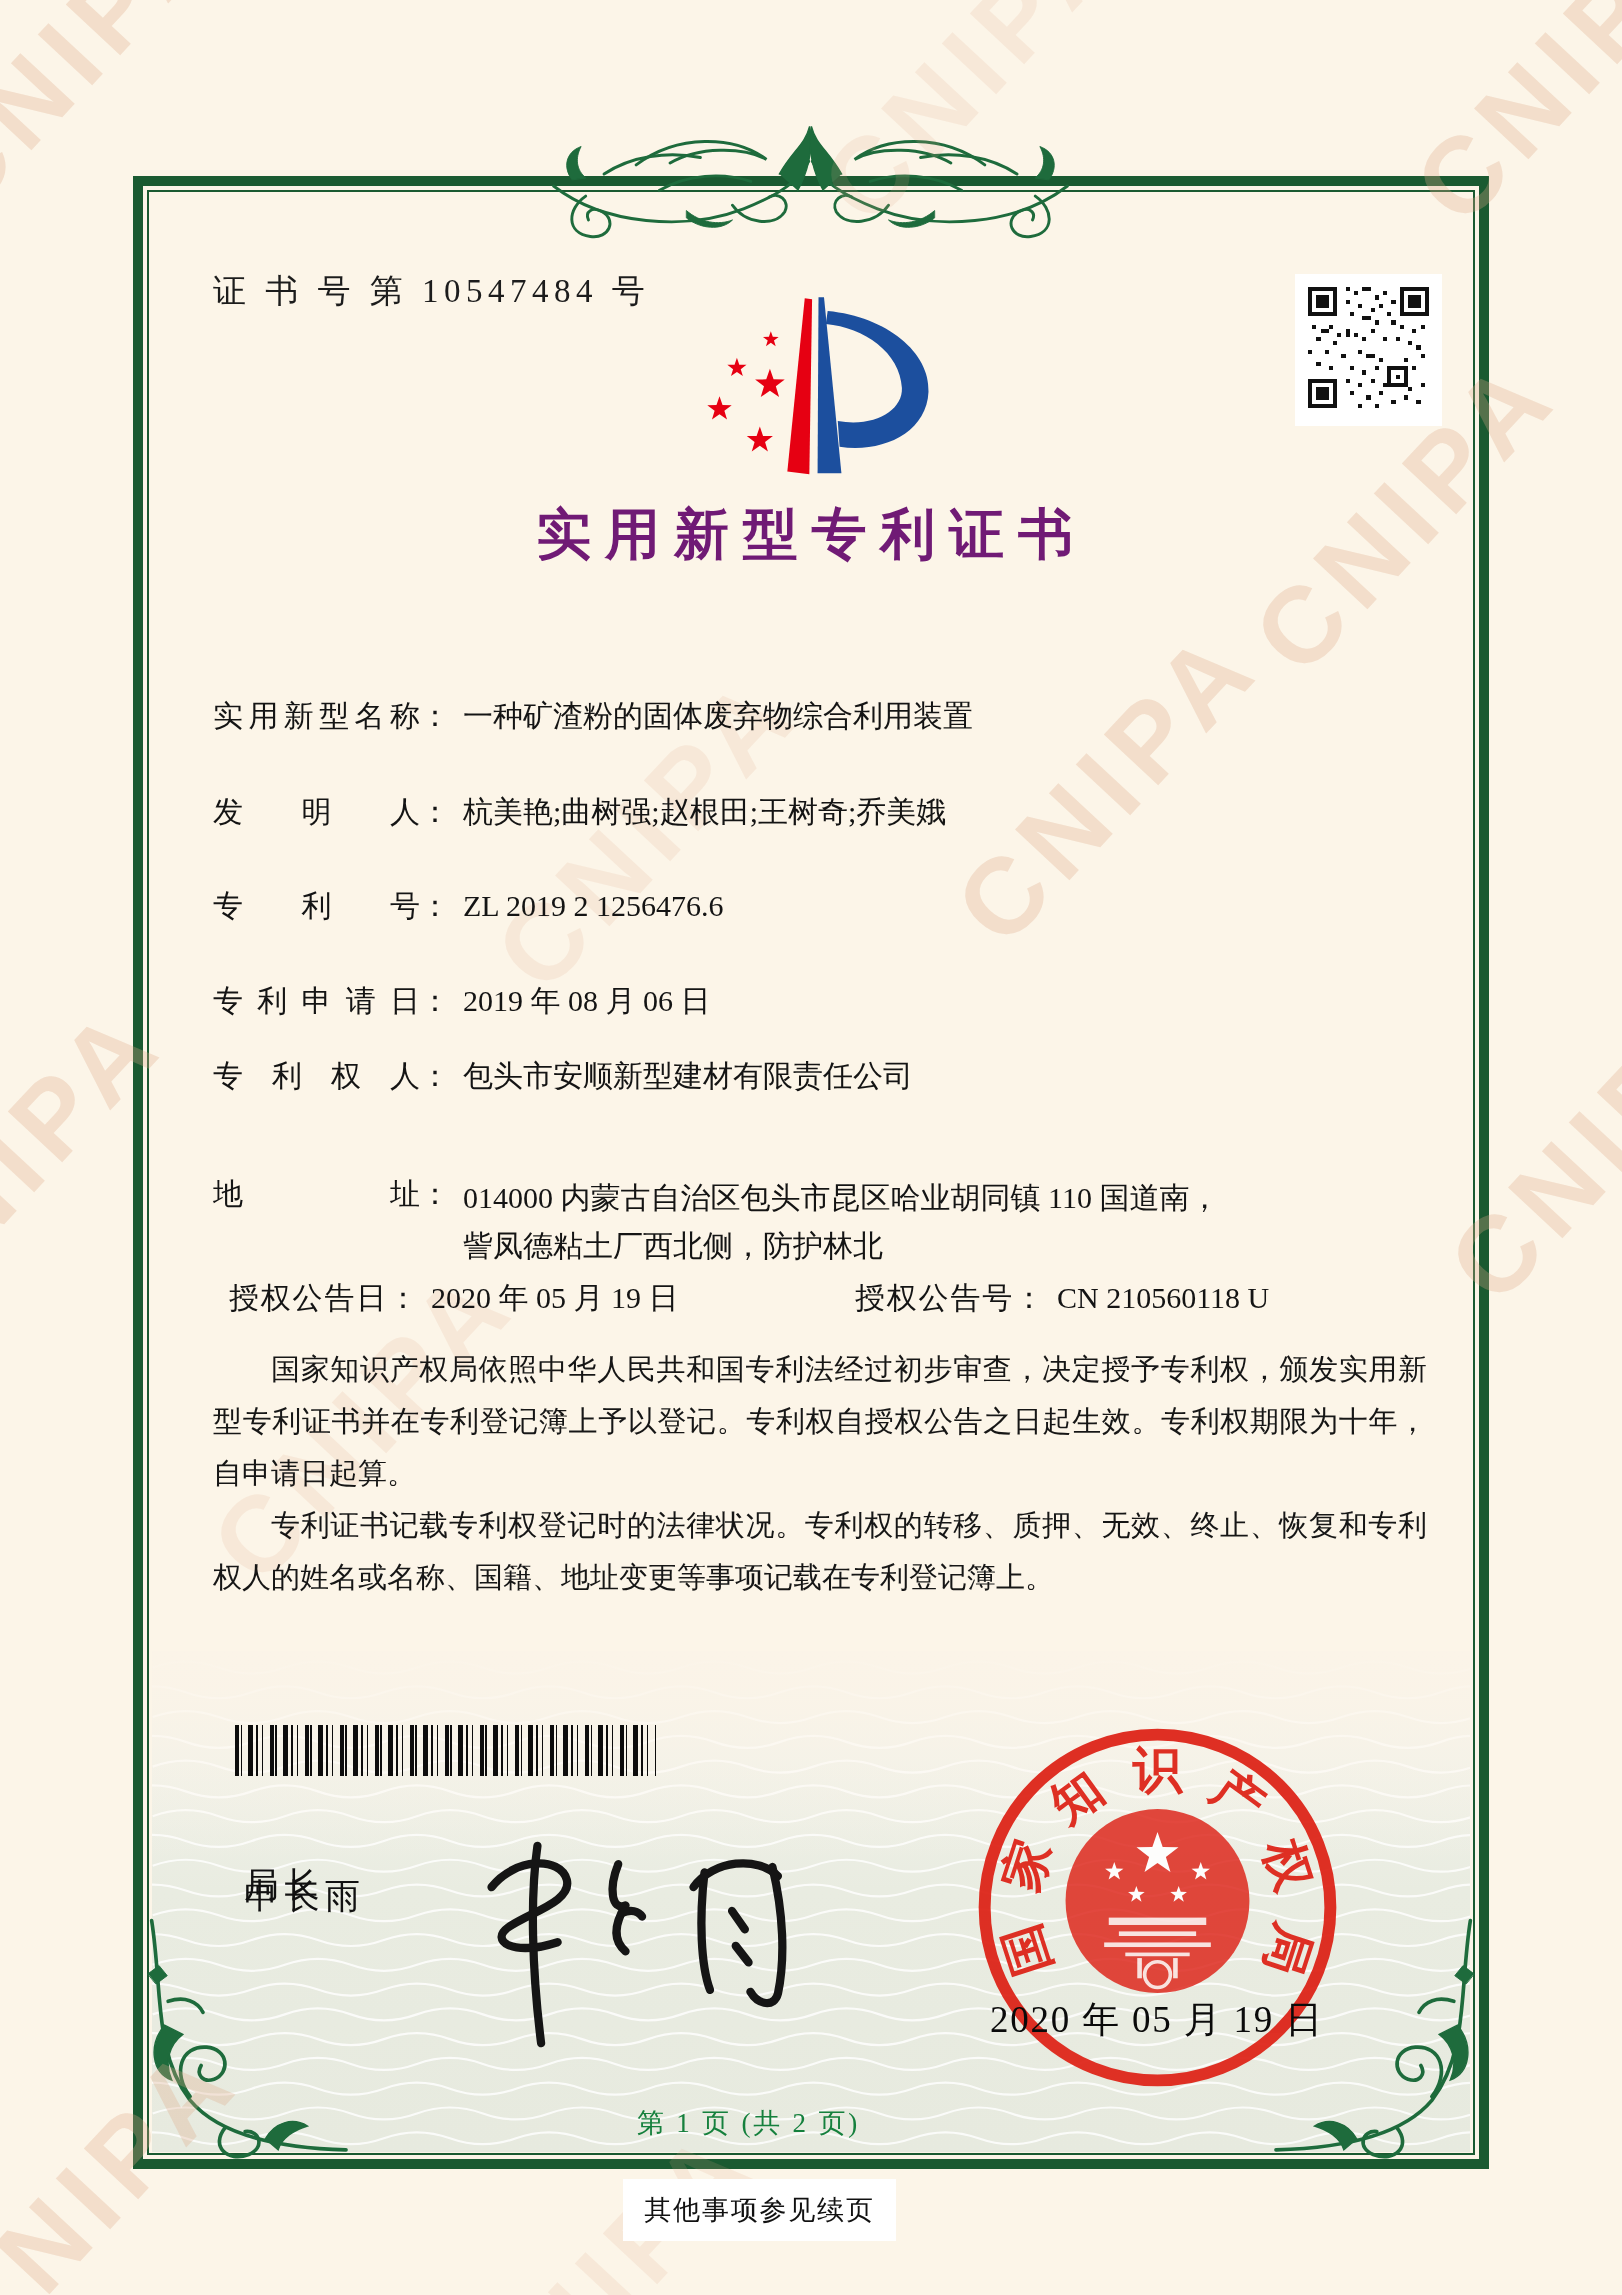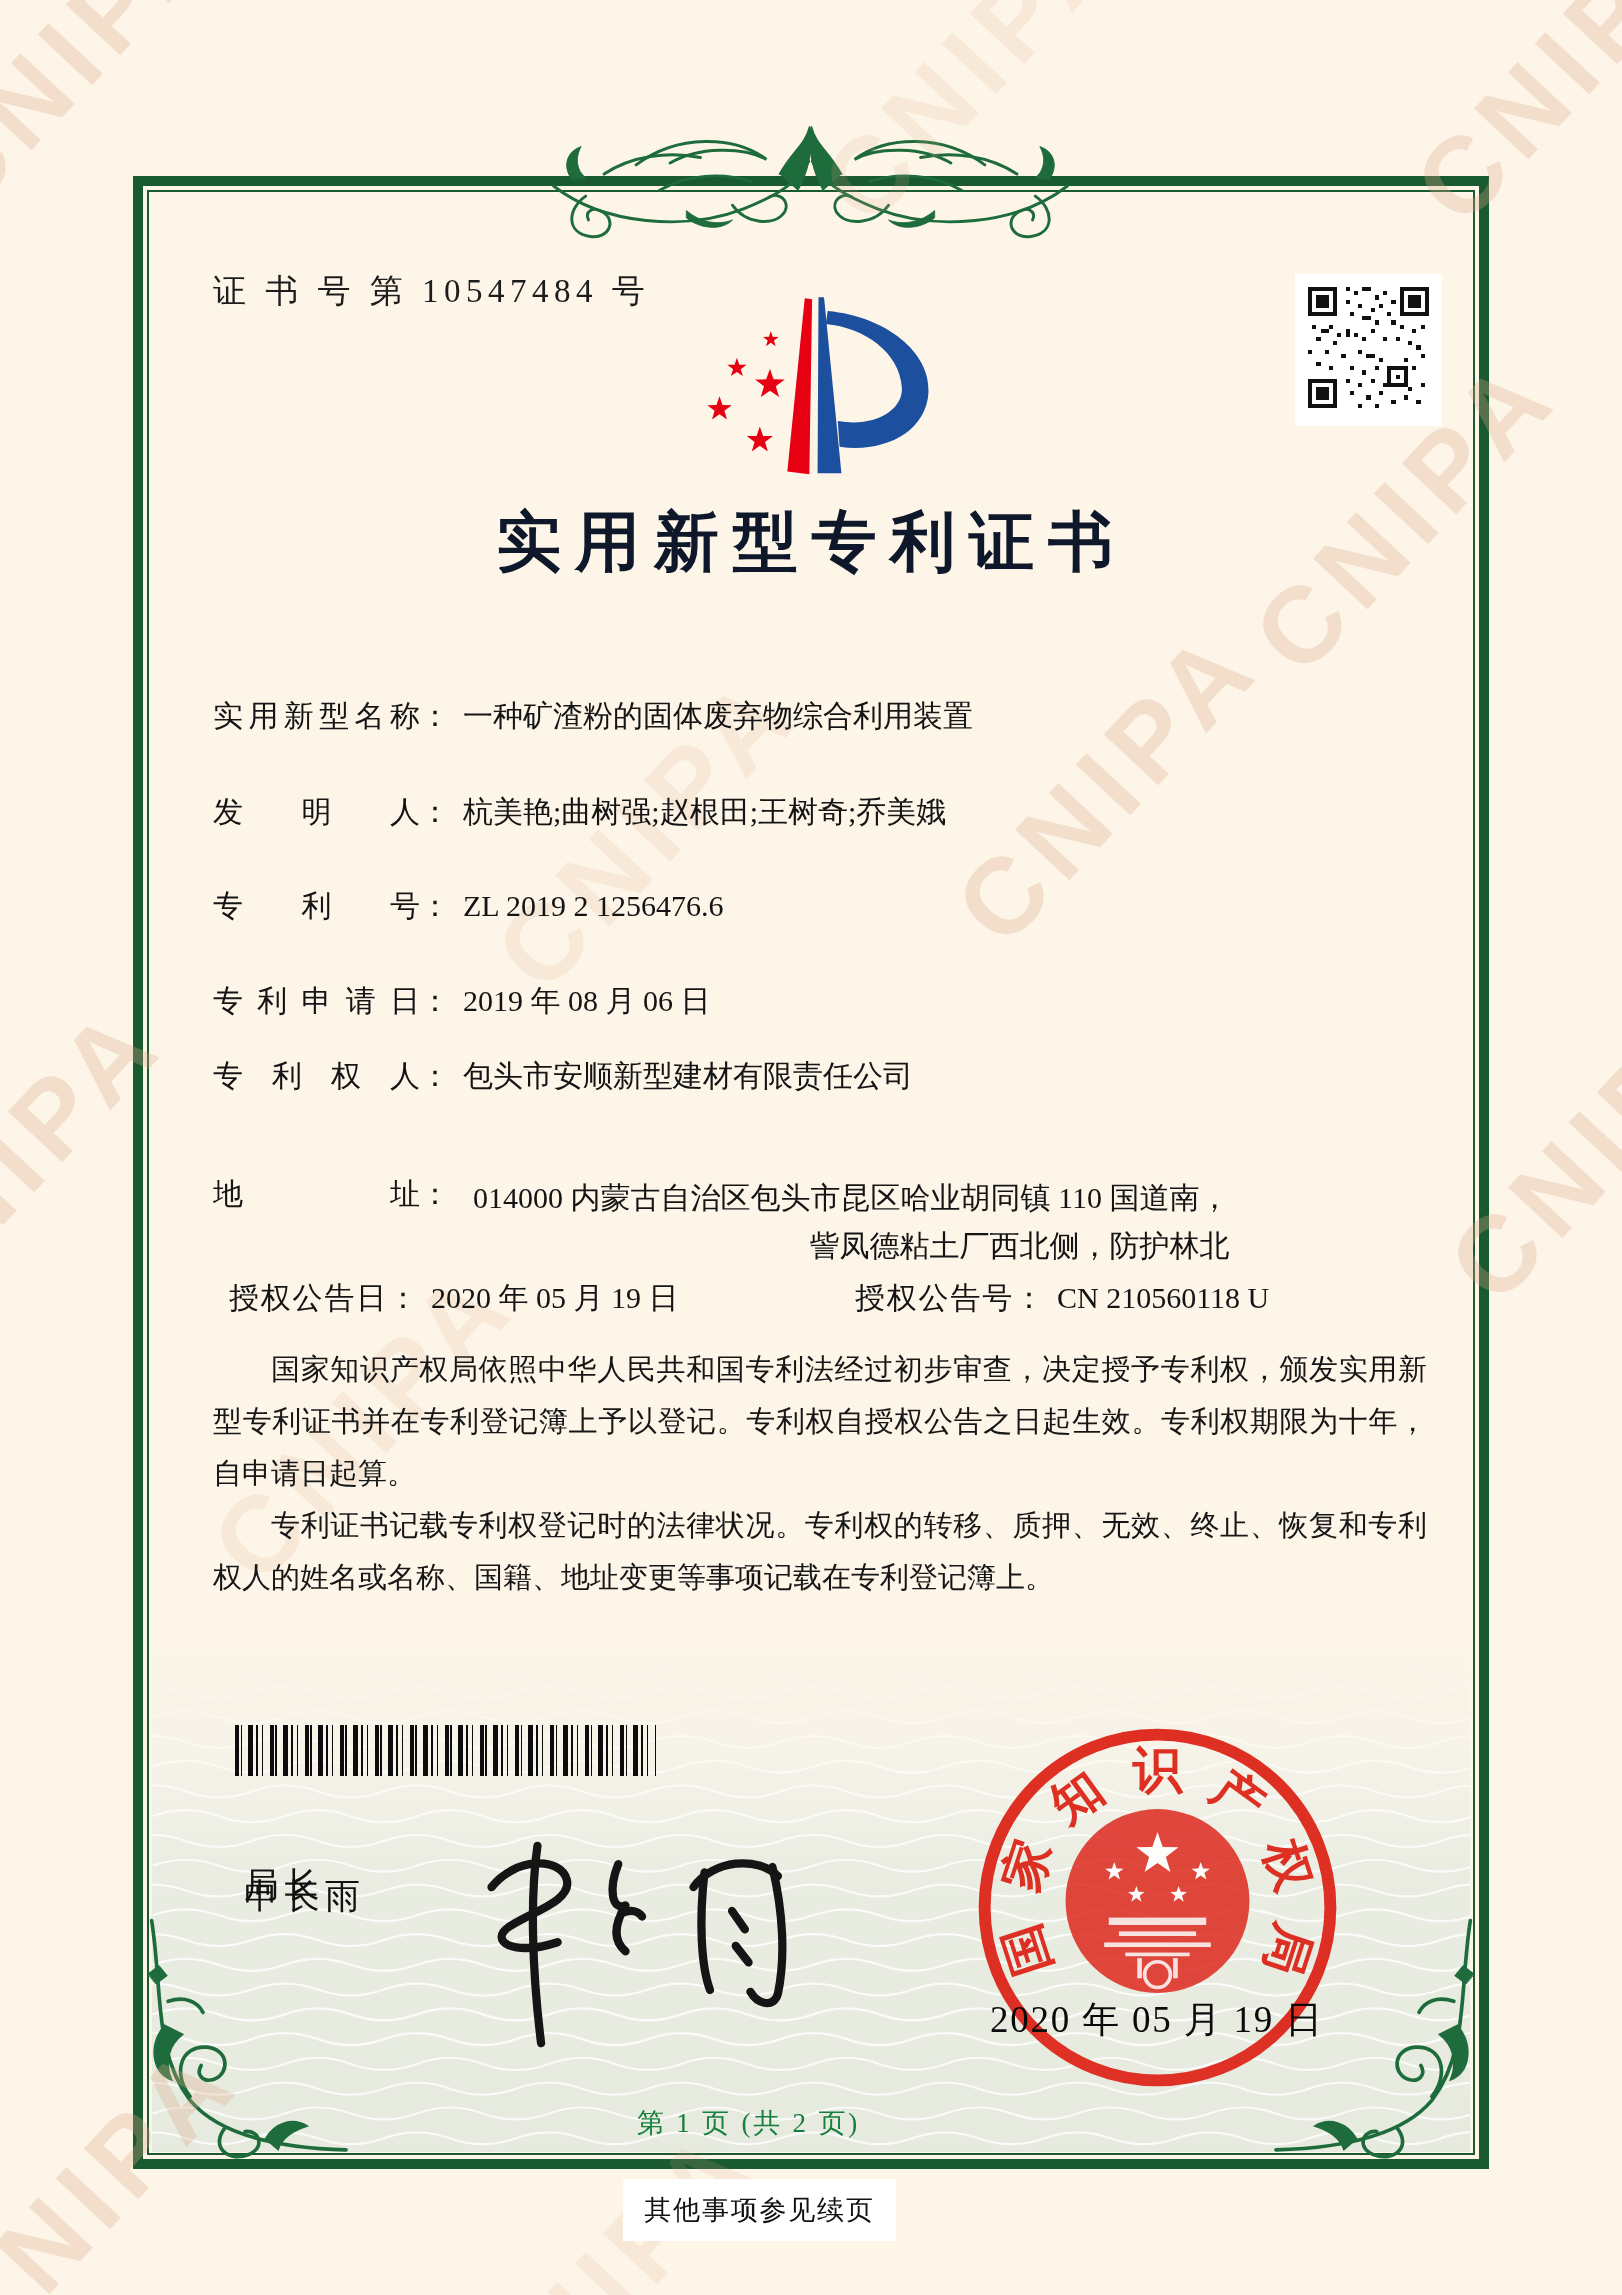--- a/index.html
+++ b/index.html
@@ -50,31 +50,31 @@
     position:absolute; z-index:6; left:213px; top:269px;
     font-size:33px; letter-spacing:5.5px; color:#1c1c1c;
   }
   .logo { position:absolute; z-index:6; left:681px; top:263px; }
   .qr {
     position:absolute; z-index:6; left:1295px; top:274px;
     width:147px; height:152px; background:#fff; box-sizing:border-box; padding:13px;
   }
   .doc-title {
     position:absolute; z-index:6; left:0; right:0; top:498px;
-    text-align:center; font-size:65px; font-weight:700;
-    letter-spacing:13.8px; color:#0f172a;
+    text-align:center; font-size:55px; font-weight:700;
+    letter-spacing:13.8px; color:#701a75;
   }
   
   .frow { position:absolute; z-index:6; left:213px; font-size:30px; color:#141414; }
   .lab {
     display:inline-block; width:207px; vertical-align:top;
     text-align:justify; text-align-last:justify;
   }
   .val { margin-left:13px; }
-  .addr-val { display:inline-block; vertical-align:top; margin-left:23px; line-height:48px;text-align:right; }
+  .addr-val { display:inline-block; vertical-align:top; margin-left:13px; line-height:48px; }
   .grant-group2 { position:absolute; left:626px; top:0; white-space:nowrap; }
   .grant .lab2 { letter-spacing:1.8px;margin-left:16px; }
   
   .bodytext {
     position:absolute; z-index:6; left:213px; top:1343px; width:1214px;
     font-size:29px; line-height:52px; text-align:justify; color:#161616;
   }
   .bodytext p { margin:0; text-indent:2em; }
   
   .barcode {

